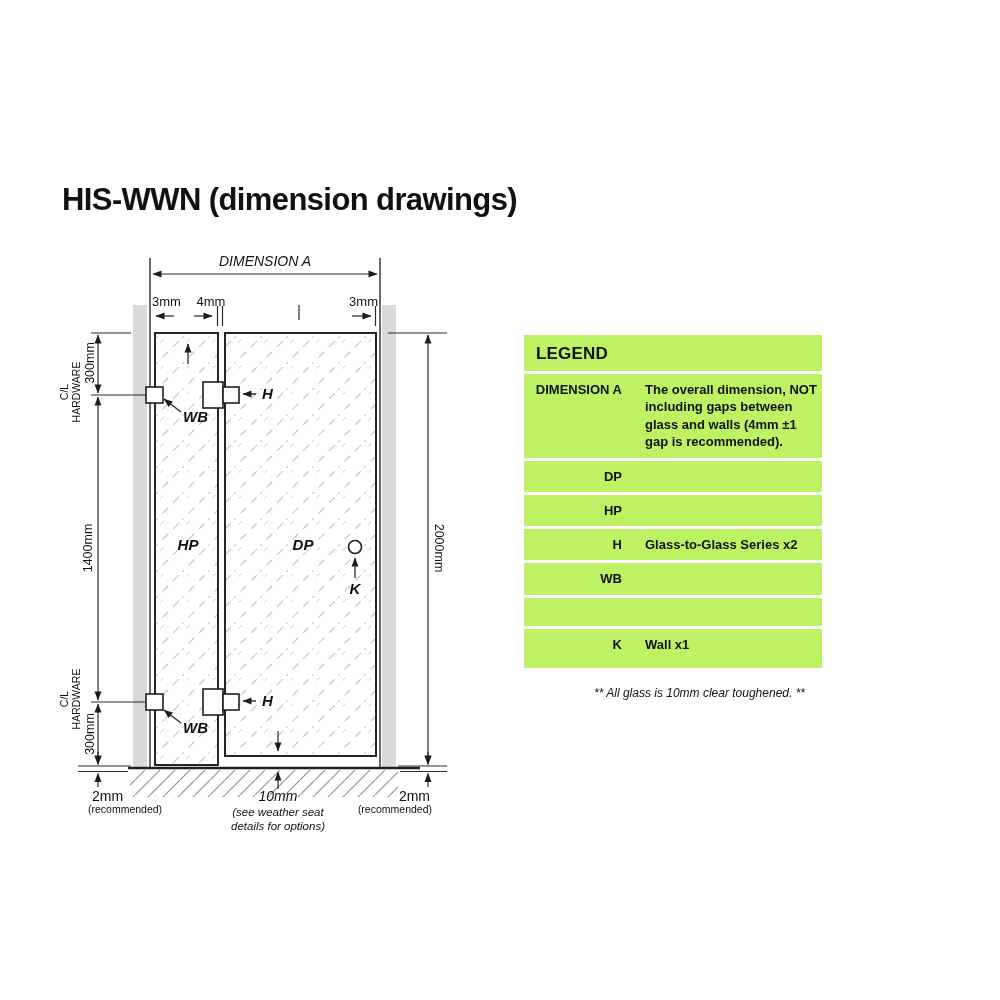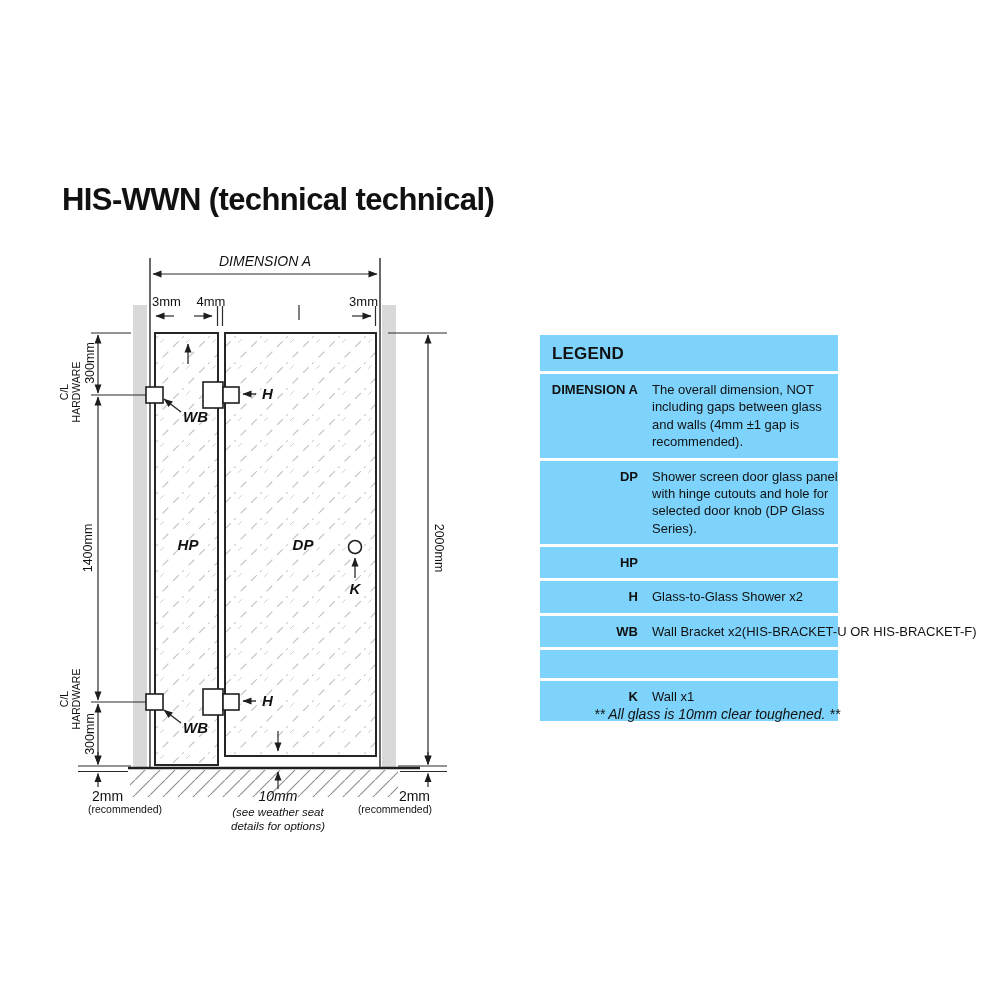--- a/index.html
+++ b/index.html
@@ -22,45 +22,45 @@
   .dimi{ font-size:14px; font-style:italic; }
   .rot { font-size:12.5px; }
   .cl  { font-size:10.5px; }
   .small { font-size:10.5px; }
   .smalli{ font-size:11.5px; font-style:italic; }
   .lbl { font-size:15px; font-style:italic; font-weight:bold; }
   .big { font-size:14px; }
 
   
   .legend {
-    position:absolute; left:540px; top:335px; width:298px;
-    background:#7dd3fc; font-size:13px;
+    position:absolute; left:524px; top:335px; width:298px;
+    background:#bef264; font-size:13px;
   }
   .legend-header {
     font-weight:bold; font-size:17px; letter-spacing:0.2px;
     padding:9px 0 7px 12px; border-bottom:3px solid #fff;
   }
   .lrow { display:flex; border-bottom:3px solid #fff; padding:7px 0; }
   .lrow.empty { min-height:14px; }
   .lrow.last { border-bottom:none; padding-bottom:15px; }
   .lterm {
     width:98px; flex:none; text-align:right;
     font-weight:bold; line-height:1.32;
   }
-  .ldesc { margin-left:14px; width:192px; line-height:1.34; }
+  .ldesc { margin-left:23px; width:192px; line-height:1.34;font-weight:bold; }
   .lrow.nowrap .ldesc { width:auto; white-space:nowrap; overflow:visible; }
   .footnote {
-    position:absolute; left:594px; top:706px;
-    font-style:italic; font-size:14px; white-space:nowrap;
+    position:absolute; left:594px; top:686px;
+    font-style:italic; font-size:12px; white-space:nowrap;
   }
 </style>
 </head>
 <body>
 
-<h1 class="title">HIS-WWN (technical technical)</h1>
+<h1 class="title">HIS-WWN (dimension drawings)</h1>
 
 <svg id="drawing" width="1000" height="1000" viewBox="0 0 1000 1000" xmlns="http://www.w3.org/2000/svg">
   <defs>
     <marker id="ah" markerWidth="11" markerHeight="9" refX="9" refY="4.5" orient="auto-start-reverse" markerUnits="userSpaceOnUse">
       <path d="M0.5,1 L9.5,4.5 L0.5,8 z" fill="#1d1d1d"></path>
     </marker>
     <pattern id="glass" width="26" height="26" patternUnits="userSpaceOnUse">
       <path d="M-4,30 L30,-4" stroke="#c5c5c5" stroke-width="1.2" stroke-dasharray="8 7" fill="none"></path>
       <path d="M-17,26 L26,-17" stroke="#cfcfcf" stroke-width="1" stroke-dasharray="5 10" fill="none"></path>
     </pattern>
@@ -197,35 +197,33 @@
 <div class="legend">
   <div class="legend-header">LEGEND</div>
 
   <div class="lrow">
     <div class="lterm">DIMENSION A</div>
     <div class="ldesc">The overall dimension, NOT including gaps between glass and walls (4mm ±1 gap is recommended).</div>
   </div>
 
   <div class="lrow">
     <div class="lterm">DP</div>
-    <div class="ldesc">Shower screen door glass panel with hinge cutouts and hole for selected door knob (DP Glass Series).</div>
   </div>
 
   <div class="lrow">
     <div class="lterm">HP</div>
   </div>
 
   <div class="lrow">
     <div class="lterm">H</div>
-    <div class="ldesc">Glass-to-Glass Shower x2</div>
+    <div class="ldesc">Glass-to-Glass Series x2</div>
   </div>
 
   <div class="lrow nowrap">
     <div class="lterm">WB</div>
-    <div class="ldesc">Wall Bracket x2(HIS-BRACKET-U OR HIS-BRACKET-F)</div>
   </div>
 
   <div class="lrow empty">
     <div class="lterm"></div>
     <div class="ldesc"></div>
   </div>
 
   <div class="lrow last">
     <div class="lterm">K</div>
     <div class="ldesc">Wall x1</div>

